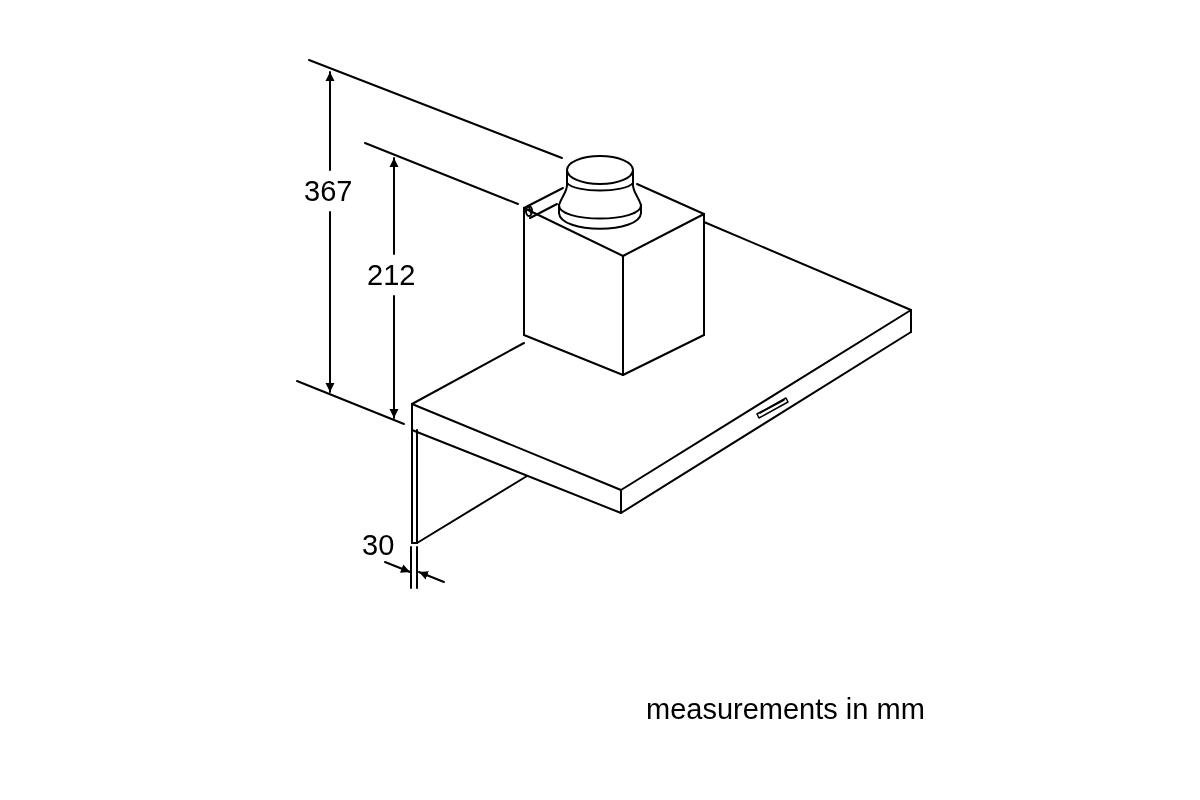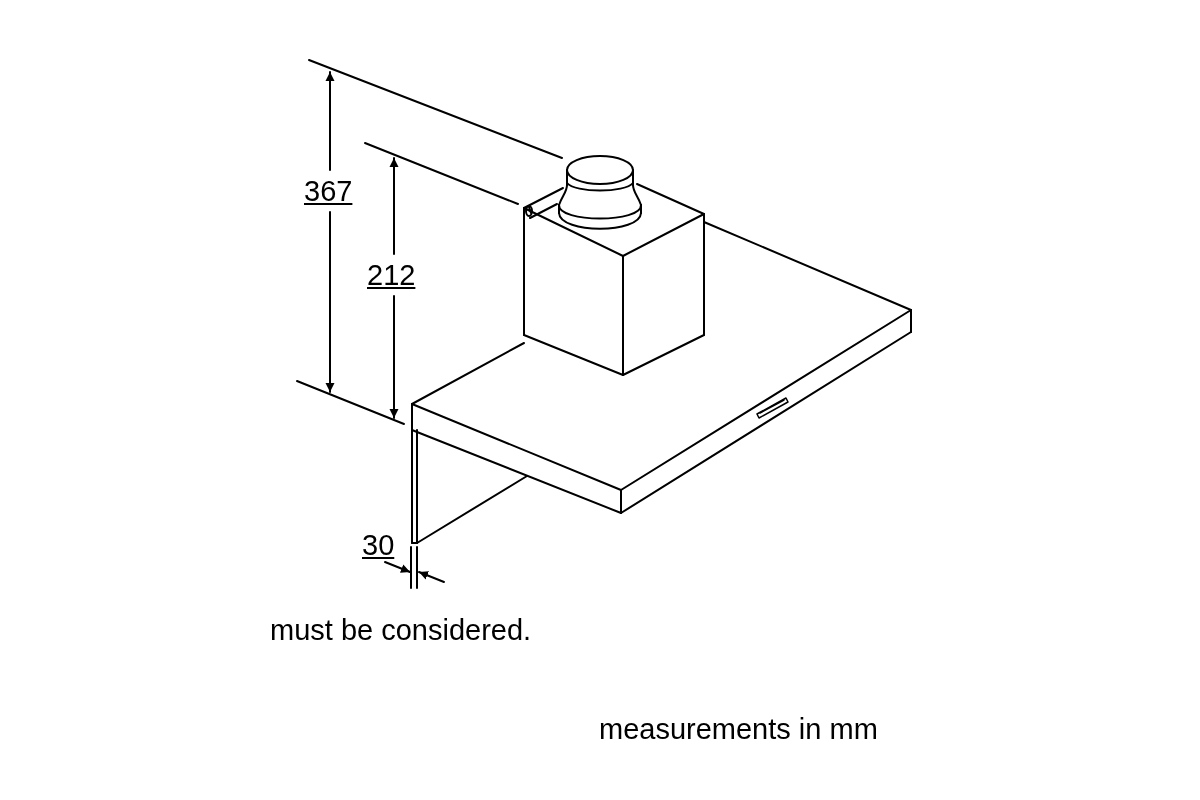--- a/index.html
+++ b/index.html
@@ -1,19 +1,19 @@
 <!DOCTYPE html>
 <html><head>
 <meta charset="utf-8">
 <style>
   html, body { margin: 0; padding: 0; background: #ffffff; }
   body { width: 1200px; height: 800px; position: relative; overflow: hidden; font-family: "Liberation Sans", sans-serif; }
   #drawing { position: absolute; left: 0; top: 0; width: 1200px; height: 800px; }
   .label { position: absolute; color: #000; font-family: "Liberation Sans", sans-serif; line-height: 1; white-space: nowrap; }
-  .dim { font-size: 29px; text-decoration: underline; }
+  .dim { font-size: 29px; }
   .note { font-size: 29px; line-height: 30px; }
   .note div { white-space: nowrap; }
 </style>
 </head>
 <body>
 
 <svg id="drawing" viewBox="0 0 1200 800" xmlns="http://www.w3.org/2000/svg">
   <defs>
     <marker id="arrow" viewBox="0 0 10 10" refX="10" refY="5" markerWidth="9" markerHeight="14" orient="auto-start-reverse" markerUnits="userSpaceOnUse">
       <path d="M0,0 L10,5 L0,10 z" fill="#000"></path>
@@ -87,16 +87,15 @@
       <line x1="444" y1="582" x2="419" y2="572" marker-end="url(#arrow)"></line>
     </g>
   </g>
 </svg>
 
 <div class="label dim" style="left:304px; top:177px;">367</div>
 <div class="label dim" style="left:367px; top:261px;">212</div>
 <div class="label dim" style="left:362px; top:531px;">30</div>
 
 <div class="label note" style="left:270px; top:615px;">
-  <div>must be considered.</div>
 </div>
 
-<div class="label note" style="left:599px; top:694px;margin-top:20px;">measurements in mm</div>
+<div class="label note" style="left:646px; top:694px;">measurements in mm</div>
 
 </body></html>

